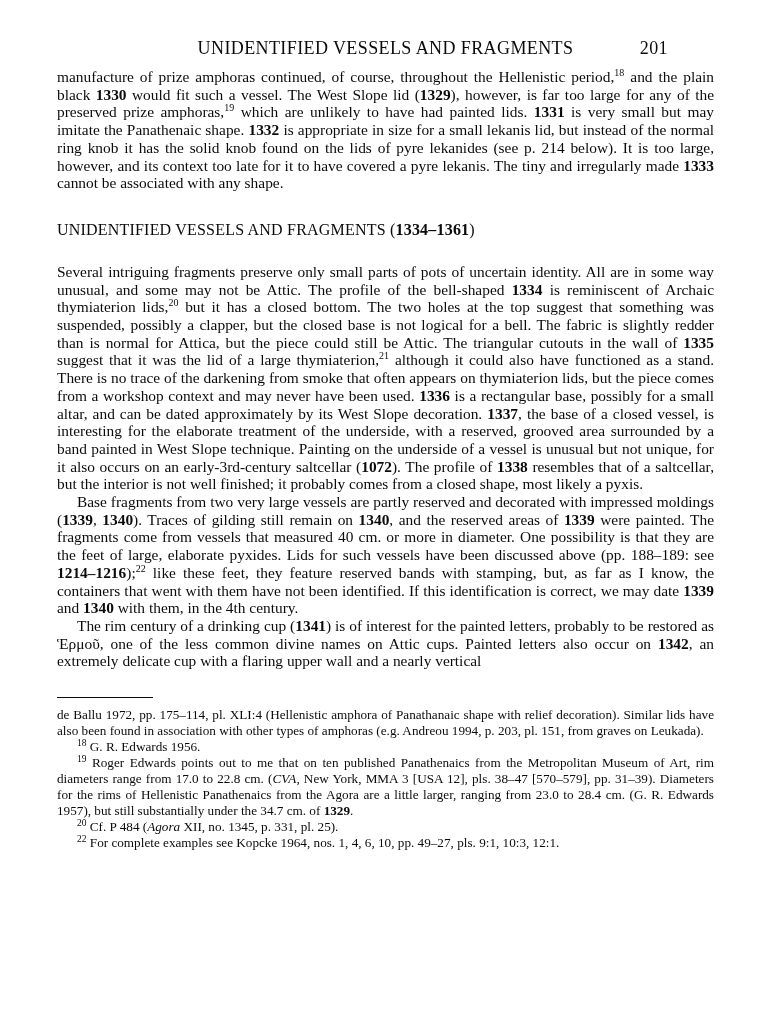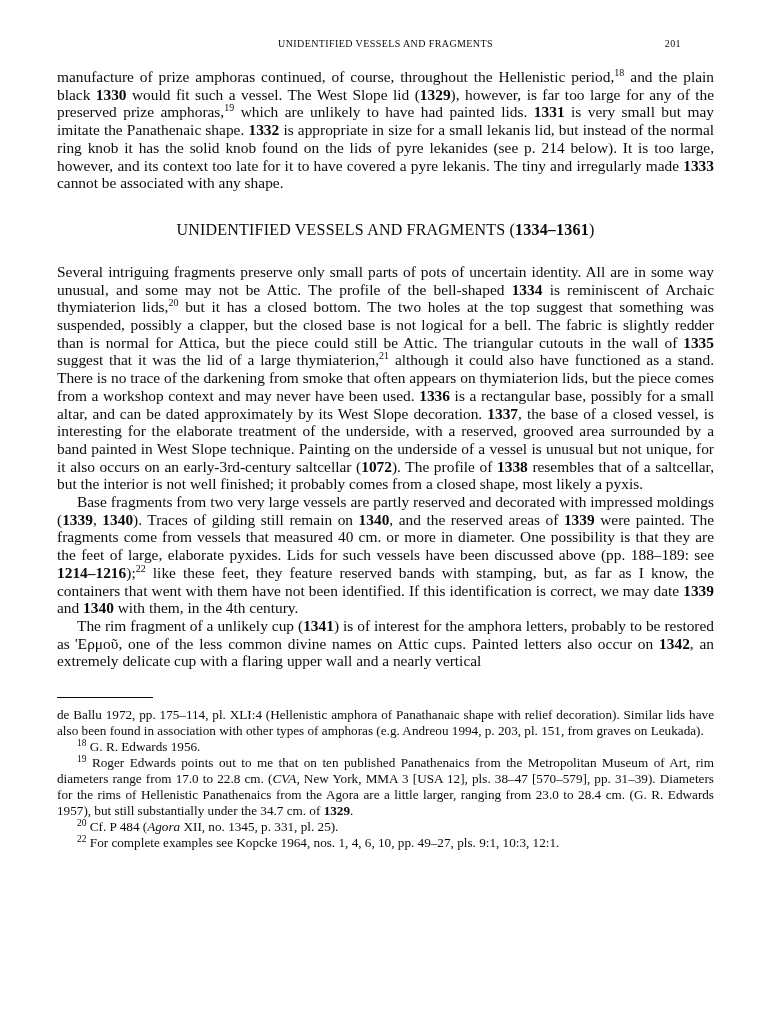--- a/index.html
+++ b/index.html
@@ -13,44 +13,43 @@
     position: relative;
     width: 760px;
     height: 1024px;
     background: #ffffff;
     padding: 38px 46px 0 57px;
     overflow: hidden;
   }
   .running-head {
     position: relative;
     height: 18px;
-    font-size: 10px;
+    font-size: 18px;
     letter-spacing: 0.4px;
   }
   .running-head-title {
     display: block;
     text-align: center;
   }
   .page-number {
     position: absolute;
     top: 0;
-    right: 33px;
+    right: 46px;
   }
   .body-text {
     margin-top: 12px;
     font-size: 15.4px;
     line-height: 17.7px;
     text-align: justify;
   }
   .body-text p { text-align: justify; }
   .indent { text-indent: 20px; }
   .section-heading {
     margin-top: 28px;
     margin-bottom: 23px;
-    text-align: center;
     text-indent: 0;
     font-weight: normal;
     font-size: 16px;
     line-height: 20px;
     letter-spacing: 0.2px;
   }
   .b { font-weight: bold; }
   .i { font-style: italic; }
   sup {
     font-size: 10px;
@@ -85,21 +84,21 @@
   <div class="body-text">
 
     <p><span>manufacture of prize amphoras continued, of course, throughout the Hellenistic period,</span><sup>18</sup><span> and the plain black </span><span class="b">1330</span><span> would fit such a vessel. The West Slope lid (</span><span class="b">1329</span><span>), however, is far too large for any of the preserved prize amphoras,</span><sup>19</sup><span> which are unlikely to have had painted lids. </span><span class="b">1331</span><span> is very small but may imitate the Panathenaic shape. </span><span class="b">1332</span><span> is appropriate in size for a small lekanis lid, but instead of the normal ring knob it has the solid knob found on the lids of pyre lekanides (see p. 214 below). It is too large, however, and its context too late for it to have covered a pyre lekanis. The tiny and irregularly made </span><span class="b">1333</span><span> cannot be associated with any shape.</span></p>
 
     <h2 class="section-heading"><span>UNIDENTIFIED VESSELS AND FRAGMENTS (</span><span class="b">1334–1361</span><span>)</span></h2>
 
     <p><span>Several intriguing fragments preserve only small parts of pots of uncertain identity. All are in some way unusual, and some may not be Attic. The profile of the bell-shaped </span><span class="b">1334</span><span> is reminiscent of Archaic thymiaterion lids,</span><sup>20</sup><span> but it has a closed bottom. The two holes at the top suggest that something was suspended, possibly a clapper, but the closed base is not logical for a bell. The fabric is slightly redder than is normal for Attica, but the piece could still be Attic. The triangular cutouts in the wall of </span><span class="b">1335</span><span> suggest that it was the lid of a large thymiaterion,</span><sup>21</sup><span> although it could also have functioned as a stand. There is no trace of the darkening from smoke that often appears on thymiaterion lids, but the piece comes from a workshop context and may never have been used. </span><span class="b">1336</span><span> is a rectangular base, possibly for a small altar, and can be dated approximately by its West Slope decoration. </span><span class="b">1337</span><span>, the base of a closed vessel, is interesting for the elaborate treatment of the underside, with a reserved, grooved area surrounded by a band painted in West Slope technique. Painting on the underside of a vessel is unusual but not unique, for it also occurs on an early-3rd-century saltcellar (</span><span class="b">1072</span><span>). The profile of </span><span class="b">1338</span><span> resembles that of a saltcellar, but the interior is not well finished; it probably comes from a closed shape, most likely a pyxis.</span></p>
 
     <p class="indent"><span>Base fragments from two very large vessels are partly reserved and decorated with impressed moldings (</span><span class="b">1339</span><span>, </span><span class="b">1340</span><span>). Traces of gilding still remain on </span><span class="b">1340</span><span>, and the reserved areas of </span><span class="b">1339</span><span> were painted. The fragments come from vessels that measured 40 cm. or more in diameter. One possibility is that they are the feet of large, elaborate pyxides. Lids for such vessels have been discussed above (pp. 188–189: see </span><span class="b">1214–1216</span><span>);</span><sup>22</sup><span> like these feet, they feature reserved bands with stamping, but, as far as I know, the containers that went with them have not been identified. If this identification is correct, we may date </span><span class="b">1339</span><span> and </span><span class="b">1340</span><span> with them, in the 4th century.</span></p>
 
-    <p class="indent"><span>The rim fragment of a unlikely cup (</span><span class="b">1341</span><span>) is of interest for the amphora letters, probably to be restored as Ἑρμοῦ, one of the less common divine names on Attic cups. Painted letters also occur on </span><span class="b">1342</span><span>, an extremely delicate cup with a flaring upper wall and a nearly vertical</span></p>
+    <p class="indent"><span>The rim century of a drinking cup (</span><span class="b">1341</span><span>) is of interest for the painted letters, probably to be restored as Ἑρμοῦ, one of the less common divine names on Attic cups. Painted letters also occur on </span><span class="b">1342</span><span>, an extremely delicate cup with a flaring upper wall and a nearly vertical</span></p>
 
   </div>
 
   <hr class="footnote-separator">
 
   <div class="footnotes">
     <div class="footnote"><span>de Ballu 1972, pp. 175–114, pl. XLI:4 (Hellenistic amphora of Panathanaic shape with relief decoration). Similar lids have also been found in association with other types of amphoras (e.g. Andreou 1994, p. 203, pl. 151, from graves on Leukada).</span></div>
     <div class="footnote indent"><sup>18</sup><span> G. R. Edwards 1956.</span></div>
     <div class="footnote indent"><sup>19</sup><span> Roger Edwards points out to me that on ten published Panathenaics from the Metropolitan Museum of Art, rim diameters range from 17.0 to 22.8 cm. (</span><span class="i">CVA</span><span>, New York, MMA 3 [USA 12], pls. 38–47 [570–579], pp. 31–39). Diameters for the rims of Hellenistic Panathenaics from the Agora are a little larger, ranging from 23.0 to 28.4 cm. (G. R. Edwards 1957), but still substantially under the 34.7 cm. of </span><span class="b">1329</span><span>.</span></div>
     <div class="footnote indent"><sup>20</sup><span> Cf. P 484 (</span><span class="i">Agora</span><span> XII, no. 1345, p. 331, pl. 25).</span></div>

